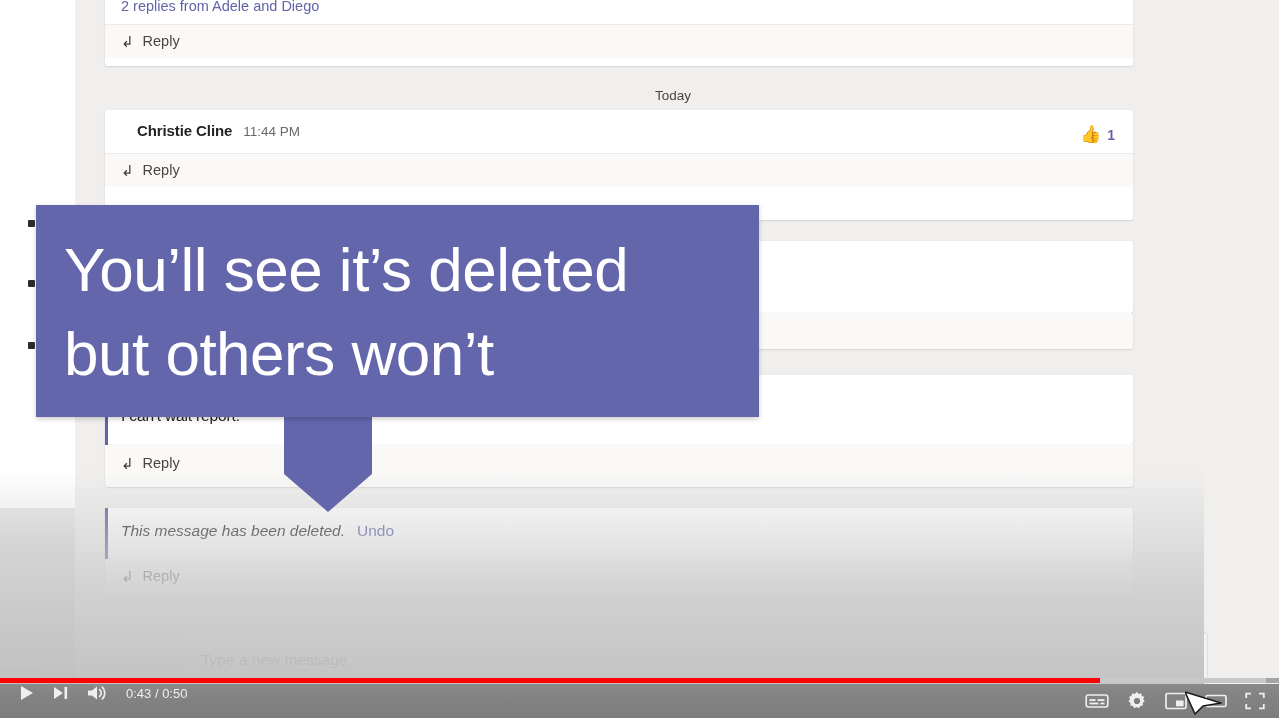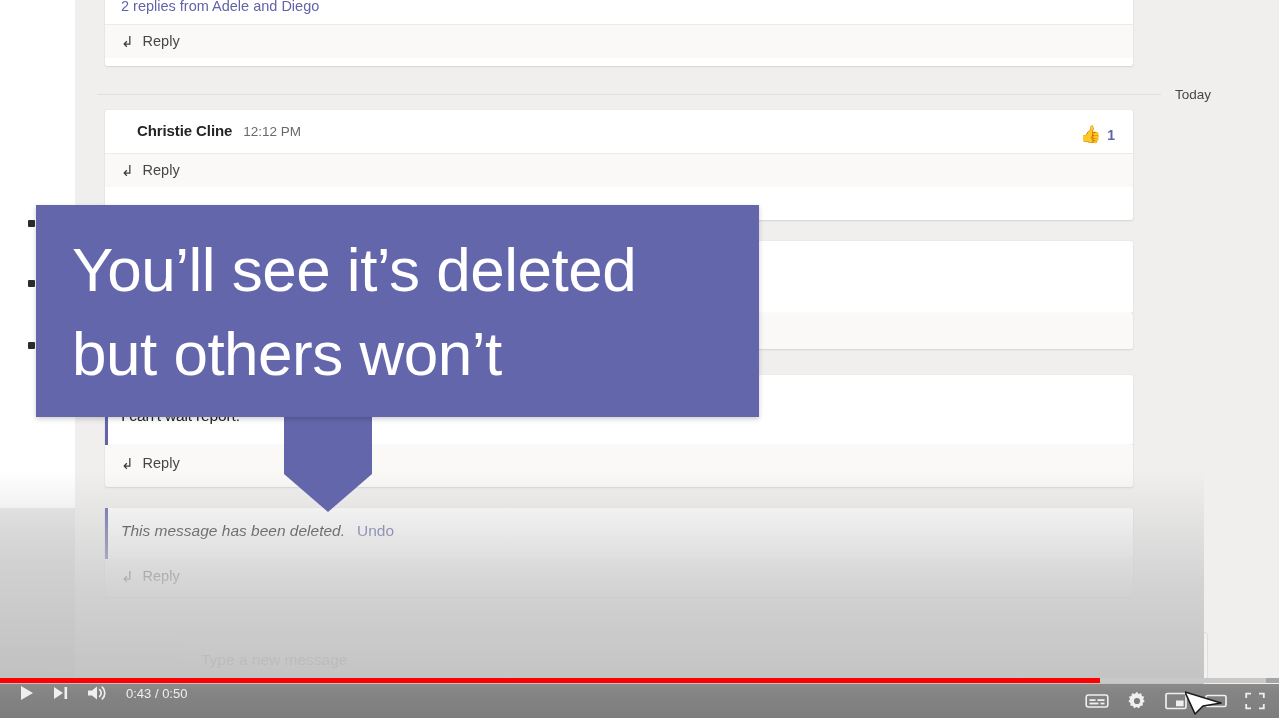--- a/index.html
+++ b/index.html
@@ -100,22 +100,22 @@
   }
 
   
   .trash-avatar {
     position:absolute; left:115px; width:50px; height:50px; border-radius:50%;
     background:#3b3a39; display:flex; align-items:center; justify-content:center;
   }
 
   
   .day-divider {
-    position:absolute; left:97px; width:1114px; top:87px;
-    display:flex; align-items:center; gap:0;
+    position:absolute; left:109px; width:1114px; top:87px;
+    display:flex; align-items:center; gap:0;flex-direction:column;
   }
   .day-divider .line { flex:1 1 auto; height:1px; background:#e1dfdd; }
   .day-divider .label { font-size:13.5px; color:#484644; padding:0 0 0 14px; white-space:nowrap; }
 
   
   .replies-link {
     font-size:14.5px; color:#6264a7; cursor:pointer;
   }
 
   
@@ -148,21 +148,21 @@
     position:absolute; left:36px; top:205px; width:723px; height:212px;
     background:#6366ab;
     box-shadow:0 2px 5px rgba(0,0,0,0.20);
   }
   .callout-text {
     position:absolute; left:36px; top:228px; width:723px;
     color:#ffffff;
     font-size:62px; line-height:1.35;
     font-weight:normal;
     letter-spacing:-0.5px;
-    padding-left:36px;
+    padding-left:28px;
     white-space:pre-line;
   }
   .callout-tail {
     position:absolute; left:284px; top:416px; width:88px; height:96px;
   }
   .callout-tail svg { display:block; }
   
   .handle {
     position:absolute; width:7px; height:7px; background:#2b2b2b; border-radius:1px;
   }
@@ -255,21 +255,21 @@
       </svg>
       <div class="presence available">
         <div class="tick"></div>
       </div>
     </div>
 
     <div class="msg-card" style="top:110px; height:110px;">
       <div class="msg-body">
         <div class="msg-head">
           <span class="msg-author">Christie Cline</span>
-          <span class="msg-time">12:12 PM</span>
+          <span class="msg-time">11:44 PM</span>
         </div>
         <div class="reaction">
           <span class="thumb">👍</span>
           <span class="count">1</span>
         </div>
       </div>
       <div class="reply-bar">
         <span class="reply-arrow">↲</span>
         <span>Reply</span>
       </div>

